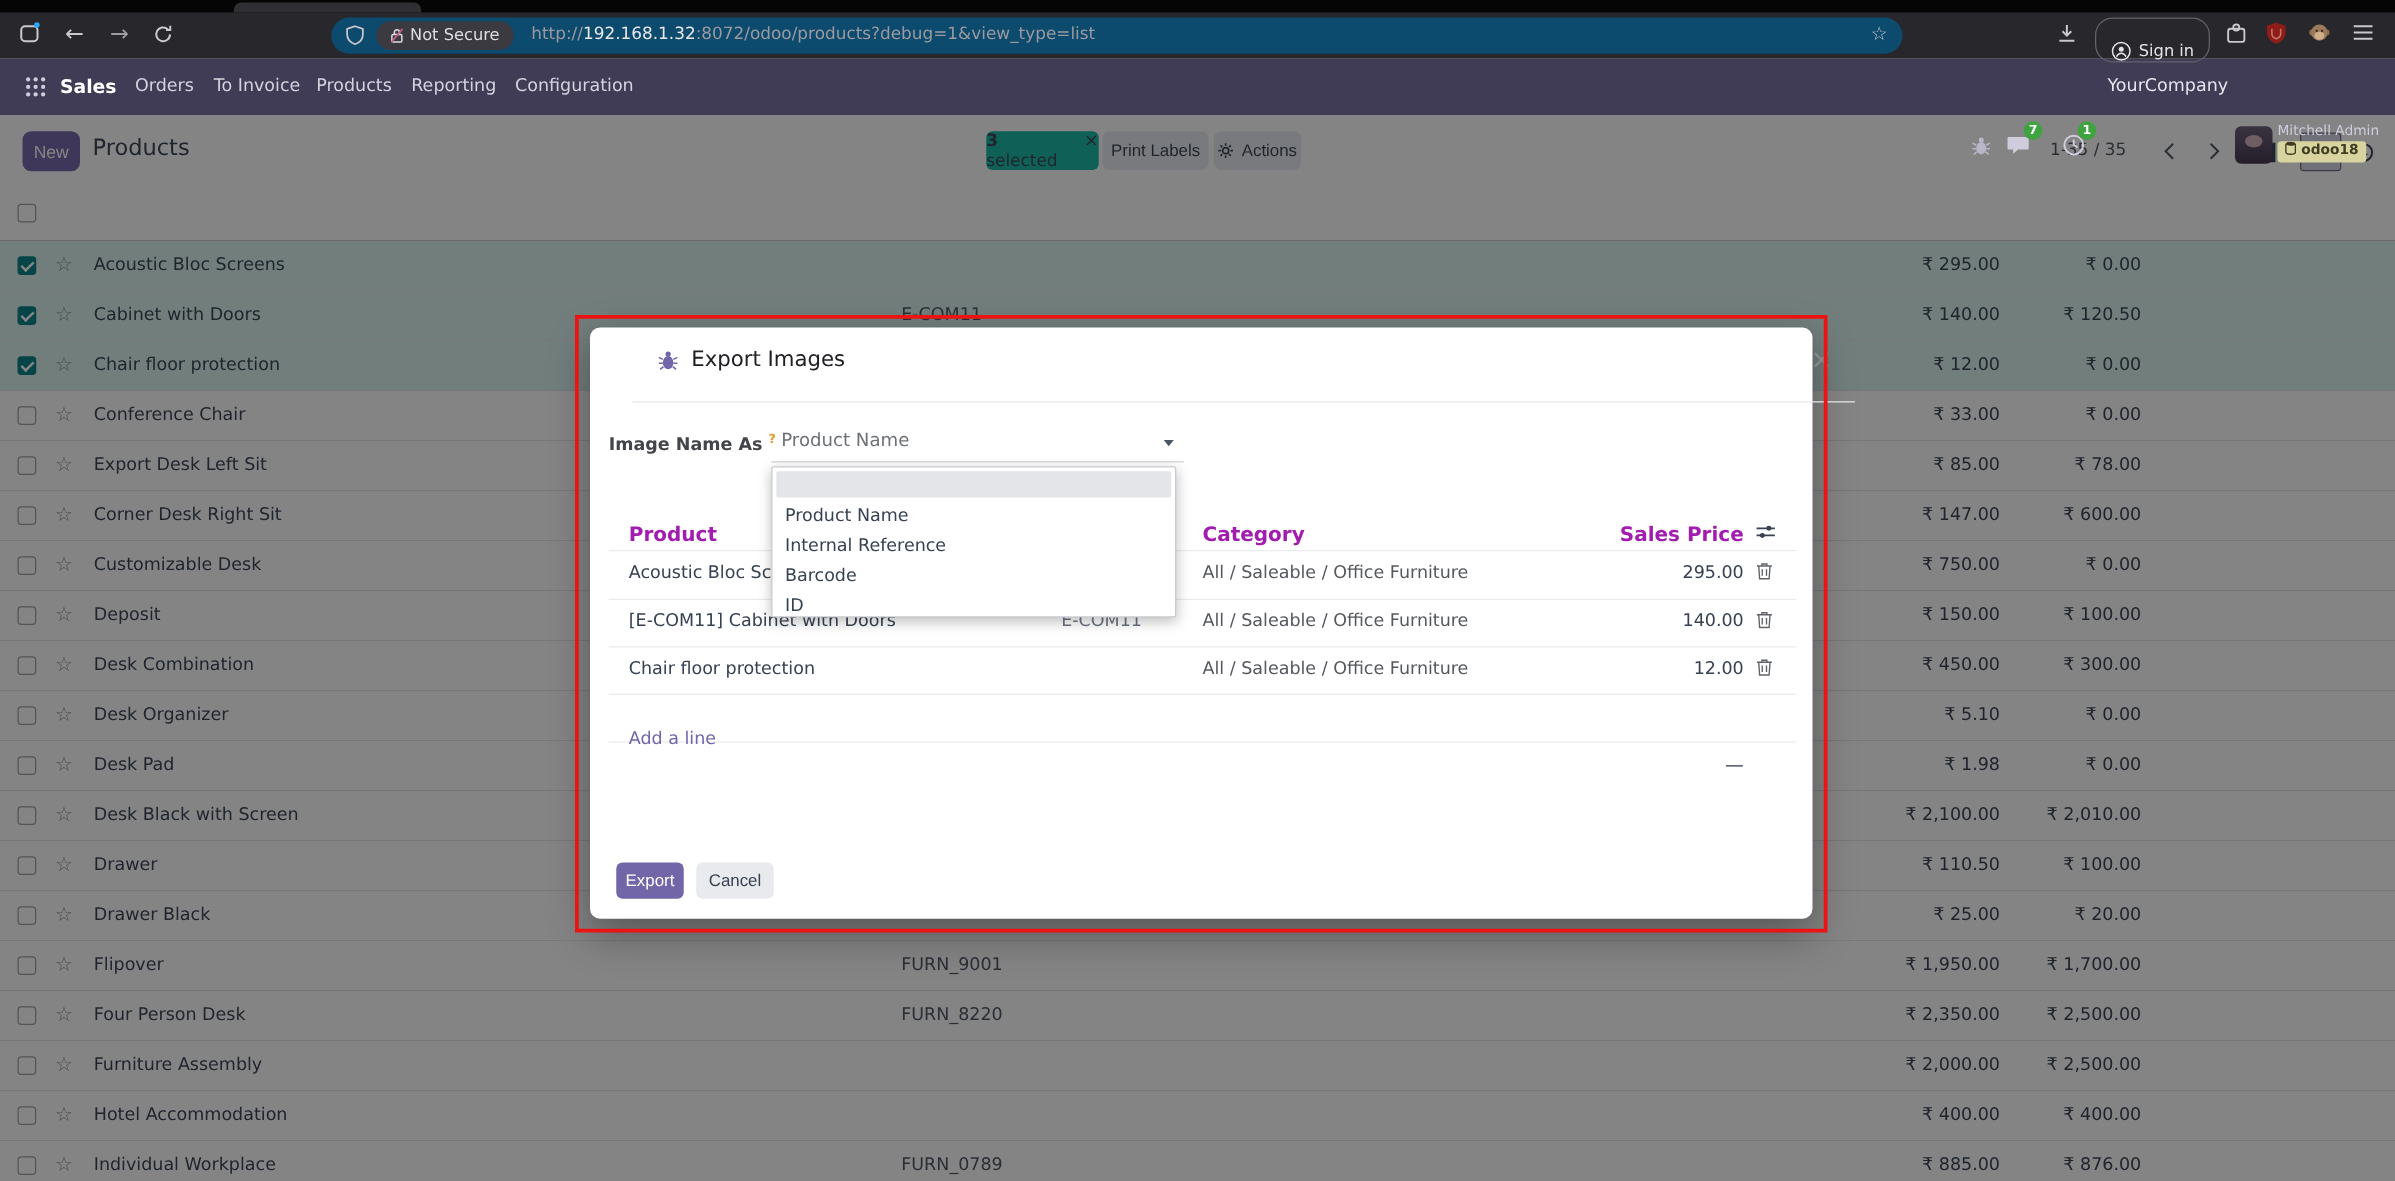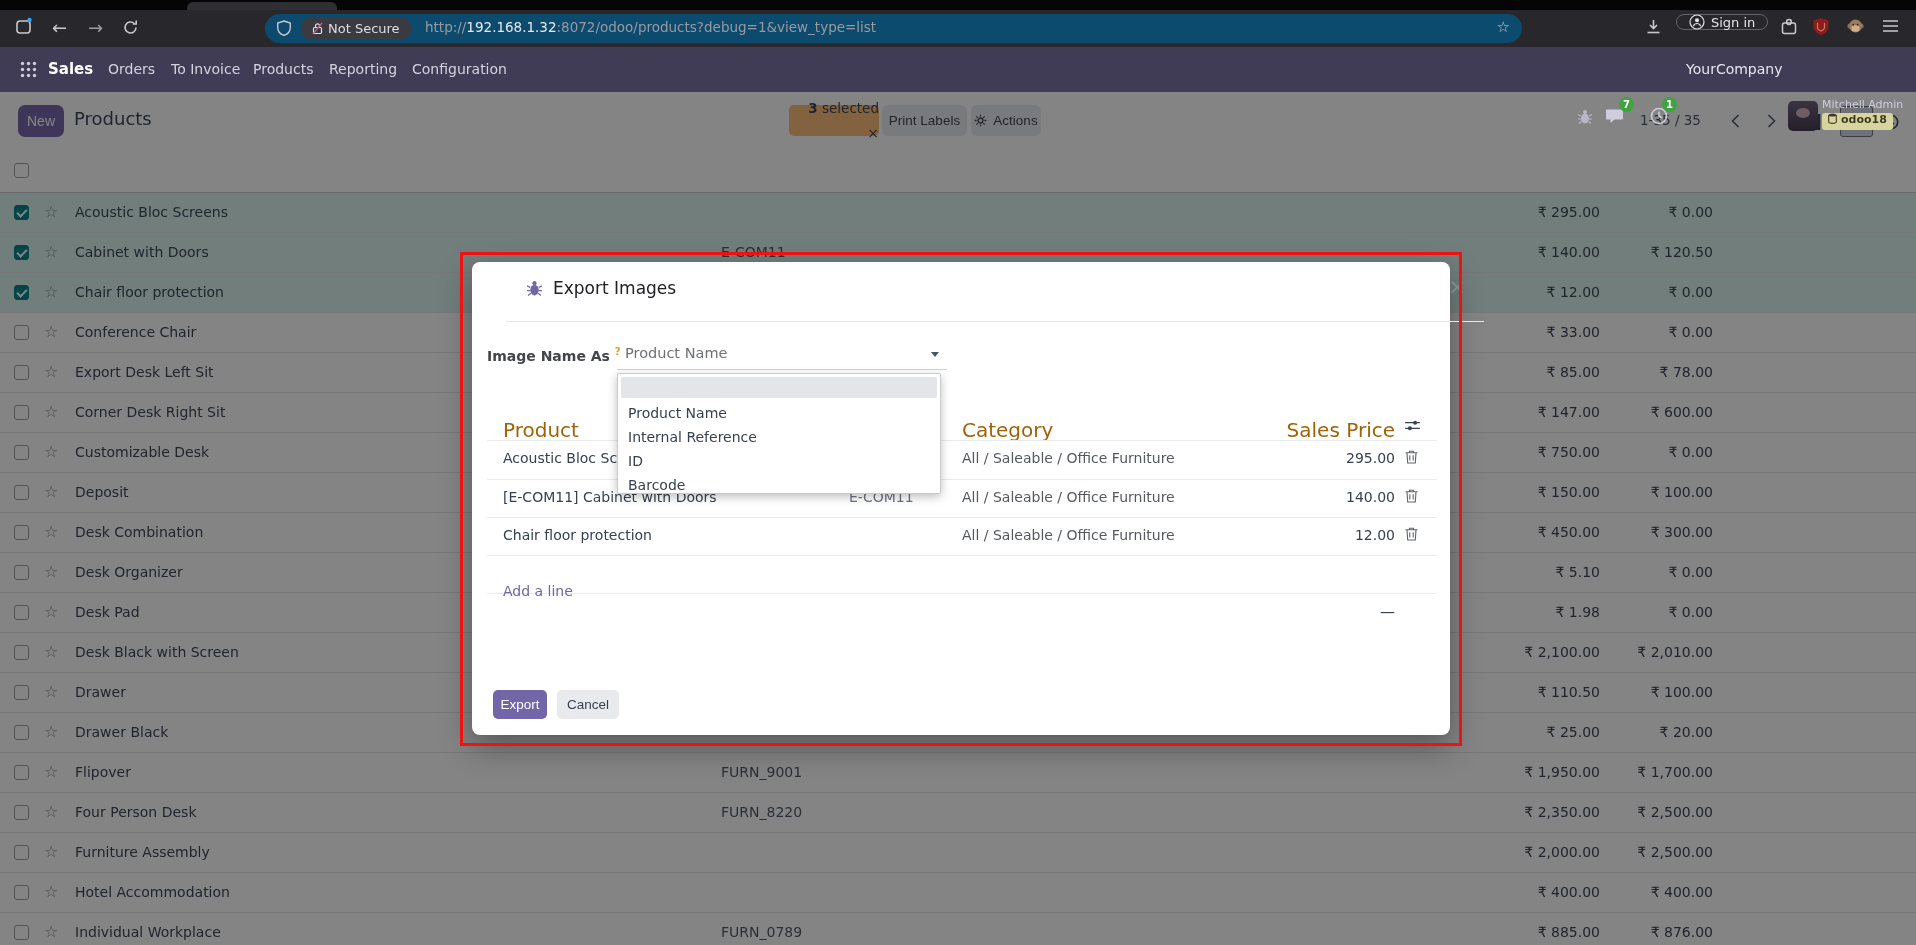--- a/index.html
+++ b/index.html
@@ -15,44 +15,44 @@
   .browser { position:absolute; left:0; top:0; width:1916px; height:47px; background:#28282c; z-index:80; }
   .tabstrip { position:absolute; left:0; top:0; width:100%; height:10px; background:#050505; }
   .tab { position:absolute; left:187px; top:2px; width:150px; height:8px; background:#2e2e33; border-radius:6px 6px 0 0; }
   .btool { position:absolute; top:10px; left:0; width:100%; height:37px; }
   .bicon { position:absolute; top:8px; color:#c9c9cd; font-size:18px; line-height:20px; text-align:center; }
   .urlbar { position:absolute; left:265px; top:4px; width:1257px; height:29px; background:#0c4a6e; border-radius:15px; }
   .secchip { position:absolute; left:36px; top:3px; height:23px; background:#3a3a40; border-radius:12px;
              display:flex; align-items:center; gap:5px; padding:0 11px; color:#dedee2; font-size:13px; }
   .urltext { position:absolute; left:160px; top:5px; font-size:13.5px; color:#9a9aa0; white-space:nowrap; }
   .urltext b { color:#e8e8ec; font-weight:normal; }
-  .signin { position:absolute; left:1676px; top:4px; height:16px; border:1px solid #63636a; border-radius:14px;
-            display:flex; align-items:center; gap:6px; padding:0 12px; color:#e4e4e8; font-size:13px; }
+  .signin { position:absolute; left:1676px; top:4px; height:36px; border:1px solid #63636a; border-radius:14px;
+            display:flex; align-items:flex-end; gap:6px; padding:0 12px; color:#e4e4e8; font-size:13px; }
 
   
   .onav { position:absolute; left:0; top:47px; width:1916px; height:45px; background:#403c55; z-index:70; }
   .appname { position:absolute; left:48px; top:13px; color:#fff; font-weight:bold; font-size:15px; }
   .nav-item { position:absolute; top:14px; color:#d5d2e0; font-size:14px; white-space:nowrap; }
   .navbadge { position:absolute; width:15px; height:15px; border-radius:50%; background:var(--green,#3fa43f);
               color:#fff; font-size:10px; line-height:15px; text-align:center; font-weight:bold; }
   .company { position:absolute; left:1686px; top:14px; color:#e6e4ee; font-size:14px; }
   .avatar { position:absolute; left:1788px; top:54px; width:30px; height:30px; border-radius:5px;
             background:linear-gradient(#3a3340,#241f2b); overflow:hidden; }
   .avatar::after { content:''; position:absolute; left:8px; top:7px; width:14px; height:10px; border-radius:50%; background:#6e5d63; }
   .username { position:absolute; left:1822px; top:51px; color:#cfccdd; font-size:11px; white-space:nowrap; }
   .dbbadge { position:absolute; left:1822px; top:66px; height:17px; background:var(--dbbg,#d8d4a0); border-radius:3px;
              color:#3f3d22; font-size:11px; display:flex; align-items:flex-start; gap:4px; padding:0 6px; font-weight:bold; }
 
   
   .cpanel { position:absolute; left:0; top:92px; width:1916px; height:56px; background:#fff; }
   .btn-new { position:absolute; left:18px; top:13px; width:46px; height:32px; background:var(--primary,#7265a8);
              border:none; border-radius:7px; color:#fff; font-size:14px; }
   .breadcrumb { position:absolute; left:74px; top:16px; font-size:18px; color:#374151; }
-  .selchip { position:absolute; left:789px; top:13px; width:90px; height:31px; background:#fdba74; border-radius:5px;
-             display:flex; align-items:flex-end; justify-content:center; gap:9px; font-size:13.5px; color:#374151;flex-direction:column; }
+  .selchip { position:absolute; left:789px; top:13px; width:90px; height:31px; background:#14b8a6; border-radius:5px;
+             display:flex; align-items:flex-start; justify-content:center; gap:9px; font-size:13.5px; color:#374151; }
   .selchip .cnt { font-weight:bold; }
   .selx { font-size:14px; color:#374151; cursor:default; }
   .cbtn { position:absolute; top:13px; height:31px; background:#e9ebf0; border:none; border-radius:6px;
           font-size:13.5px; color:#374151; display:flex; align-items:center; justify-content:center; gap:6px; }
   .pager { position:absolute; left:1640px; top:20px; font-size:13.5px; color:#4b5563; }
   .pgarrow { position:absolute; top:16px; width:26px; height:26px; display:flex; align-items:center; justify-content:center; }
   .vsw { position:absolute; top:14px; width:33px; height:31px; display:flex; align-items:center; justify-content:center; border-radius:3px; }
   .vsw.active { background:#d6d6e6; border:1px solid #6f6f85; }
 
   
@@ -85,21 +85,21 @@
   .flabel { position:absolute; left:15px; top:84px; font-size:14px; font-weight:600; color:#43454a; }
   .flabel sup { color:#e39b2d; font-size:10px; }
   .mselect { position:absolute; left:145px; top:76px; width:330px; height:32px; border-bottom:1px solid #d0d2d6; }
   .mselect .val { position:absolute; left:8px; top:7px; color:#6d7175; font-size:14.5px; }
   .caret { position:absolute; right:8px; top:14px; width:0; height:0; border-left:4.5px solid transparent;
            border-right:4.5px solid transparent; border-top:5.5px solid #4b5563; }
   .ddpanel { position:absolute; left:145px; top:111px; width:324px; height:121px; background:#fff;
              border:1px solid #c8cace; box-shadow:0 3px 10px rgba(0,0,0,.25); z-index:10; border-radius:2px; }
   .dd-item { height:24px; line-height:24px; padding:0 10px; font-size:14px; color:#374151; white-space:nowrap; }
   .dd-item.blank { height:21px; margin:3px; padding:0; background:#e3e5e8; border-radius:2px; }
-  .mth { position:absolute; top:156px; font-size:20px; font-weight:normal; color:#a16207; }
+  .mth { position:absolute; top:156px; font-size:16px; font-weight:bold; color:#a21caf; }
   .mtable-line { position:absolute; left:15px; width:950px; border-bottom:1px solid #e9ecef; }
   .mrow { position:absolute; left:15px; width:950px; }
   .m-prod { position:absolute; left:16px; top:0; color:#374151; white-space:nowrap; }
   .m-ref  { position:absolute; left:362px; top:0; color:#6b7280; }
   .m-cat  { position:absolute; left:475px; top:0; color:#55595e; }
   .m-price{ position:absolute; left:758px; top:0; width:150px; text-align:right; color:#374151; }
   .m-trash{ position:absolute; left:918px; top:0; }
   .addline { position:absolute; left:31px; top:306px; color:var(--primary,#7265a8); font-size:14px;margin-top:15px; }
   .mdash { position:absolute; left:823px; top:341px; width:100px; text-align:right; color:#374151; font-size:15px; }
   .btn-export { position:absolute; left:21px; top:428px; width:54px; height:29px; background:var(--primary,#7265a8);
@@ -518,18 +518,18 @@
   <span class="addline">Add a line</span>
   <span class="mdash">—</span>
 
   <button class="btn-export">Export</button>
   <button class="btn-cancel">Cancel</button>
 
   <div class="ddpanel" id="dropdown-list">
       <div class="dd-item blank"></div>
       <div class="dd-item">Product Name</div>
       <div class="dd-item">Internal Reference</div>
+      <div class="dd-item">Barcode</div>
       <div class="dd-item">ID</div>
-      <div class="dd-item">Barcode</div>
     </div>
 </div>
 
 <div class="redrect"></div>
 
 </body></html>

